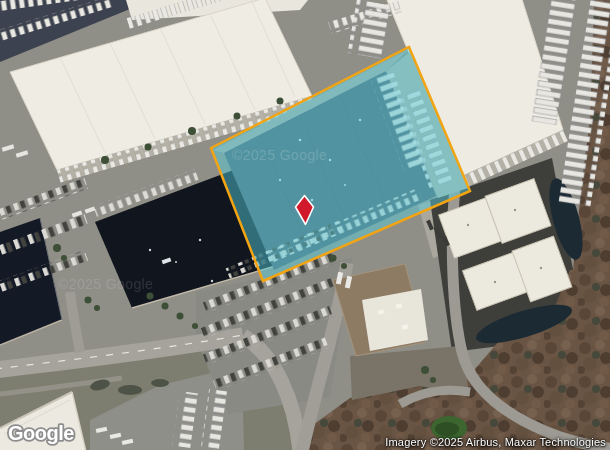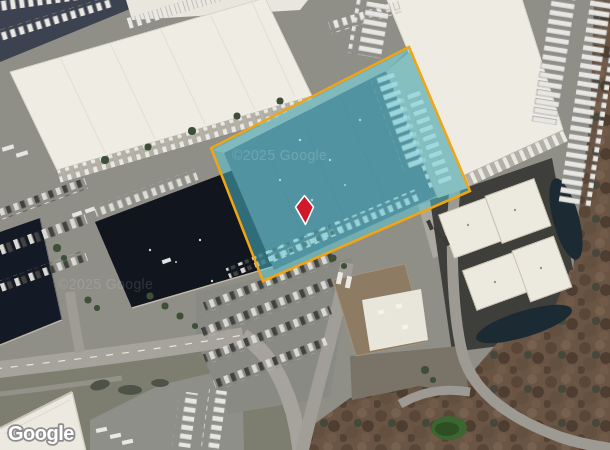--- a/index.html
+++ b/index.html
@@ -250,13 +250,14 @@
     </g>
   </svg>
 
   <div class="watermark" style="left:232px;top:147px;">©2025 Google</div>
   <div class="watermark w2" style="left:58px;top:276px;">©2025 Google</div>
 
   <svg class="google-logo">
     <text x="2" y="19">Google</text>
   </svg>
 
+  <div class="attribution">Imagery ©2025 Airbus, Maxar Technologies</div>
 </div>
 
 </body></html>

